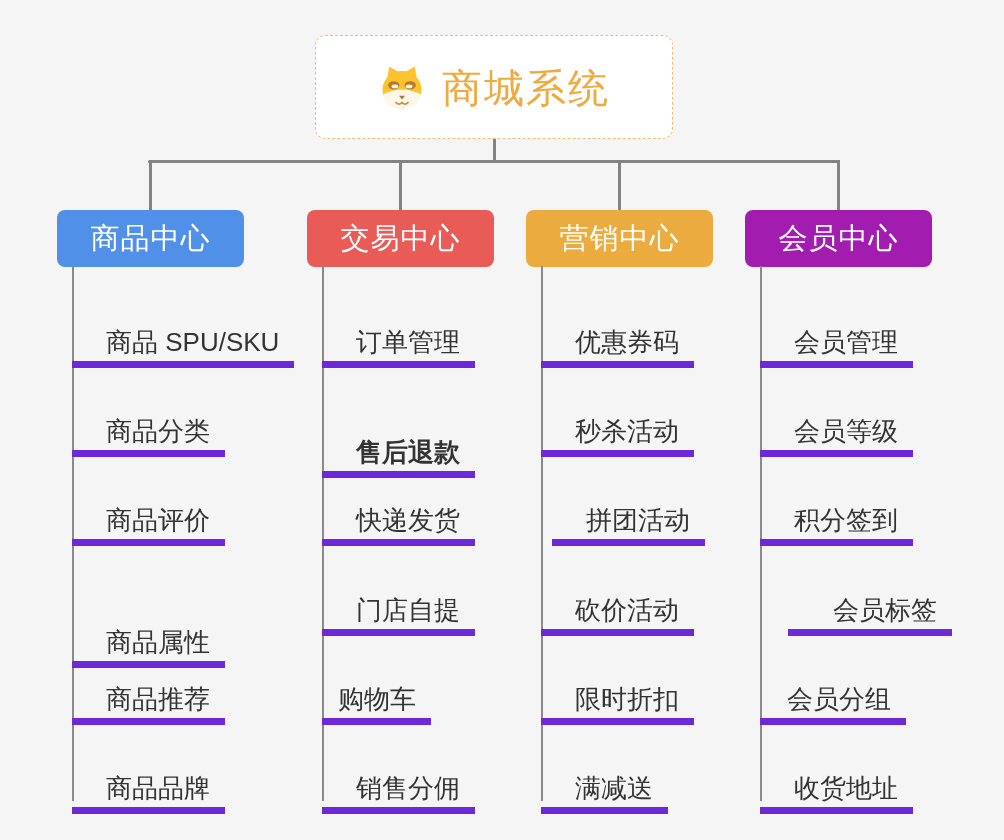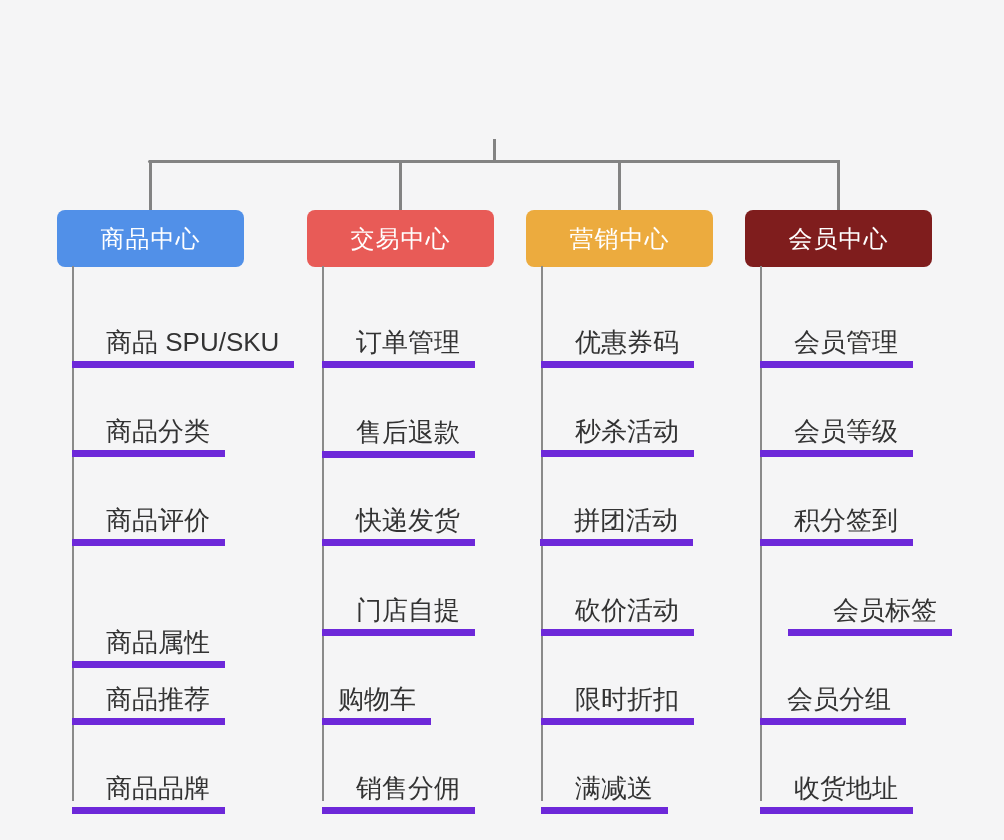--- a/index.html
+++ b/index.html
@@ -28,73 +28,90 @@
   .conn{position:absolute;background:#838383;}
   .root-stem{left:493px;top:139px;width:3px;height:23px;}
   .root-hbar{left:148px;top:160px;width:691px;height:3px;border-radius:2px;}
   .stub{width:3px;top:160px;height:50px;}
   .vline{width:2px;background:#8a8a8a;}
 
   
   .branch-header{
     position:absolute;width:187px;height:57px;border-radius:8px;
     display:flex;align-items:center;justify-content:center;
-    color:#ffffff;font-size:24px;letter-spacing:1px;
+    color:#ffffff;font-size:29px;letter-spacing:1px;
     box-sizing:border-box;
   }
 
   
   .leaf{
     position:absolute;height:44px;
     display:flex;align-items:flex-end;
     padding:0 15px 6px 34px;
     border-bottom:7px solid #6d28d9;
     font-size:26px;color:#333333;line-height:1;
     white-space:nowrap;box-sizing:content-box;
   }
 </style>
 </head>
 <body>
 
 <div class="canvas">
 
+  <div class="root-node">
+    <span class="dog">
+      <svg width="48" height="45" viewBox="0 0 64 60" aria-hidden="true">
+        <path d="M12 20 L15 2 L30 11 Z" fill="#fcc32f"></path>
+        <path d="M52 20 L49 2 L34 11 Z" fill="#fcc32f"></path>
+        <ellipse cx="32" cy="33" rx="26" ry="25" fill="#fcc32f"></ellipse>
+        <path d="M7 39 Q32 26 57 39 Q56 58 32 58 Q8 58 7 39 Z" fill="#fdf7ea"></path>
+        <ellipse cx="21" cy="27" rx="7.5" ry="5.5" fill="#b97b2a"></ellipse>
+        <ellipse cx="43" cy="27" rx="7.5" ry="5.5" fill="#b97b2a"></ellipse>
+        <ellipse cx="22.5" cy="28.5" rx="4.5" ry="2.4" fill="#fdf7ea"></ellipse>
+        <ellipse cx="41.5" cy="28.5" rx="4.5" ry="2.4" fill="#fdf7ea"></ellipse>
+        <path d="M28 41 h8 l-4 5 Z" fill="#a8762f"></path>
+        <path d="M24 50 q4 4.5 8 0 q4 4.5 8 0" stroke="#c98f3e" stroke-width="2.4" fill="none" stroke-linecap="round"></path>
+      </svg>
+    </span>
+    <span class="root-title">商城系统</span>
+  </div>
 
   <div class="conn root-stem"></div>
   <div class="conn root-hbar"></div>
 
   <div id="branches">
       <div class="conn stub" style="left: 149px;"></div>
       <div class="branch-header" style="left: 57px; top: 210px; background: rgb(81, 144, 232);">商品中心</div>
       <div class="conn vline" style="left: 72px; top: 266px; height: 535px;"></div>
       <div class="leaf" style="left: 72px; top: 311px;">商品 SPU/SKU</div>
       <div class="leaf" style="left: 72px; top: 400.2px;">商品分类</div>
       <div class="leaf" style="left: 72px; top: 489.4px;">商品评价</div>
       <div class="leaf" style="left: 72px; top: 611px;">商品属性</div>
       <div class="leaf" style="left: 72px; top: 667.8px;">商品推荐</div>
       <div class="leaf" style="left: 72px; top: 757px;">商品品牌</div>
       <div class="conn stub" style="left: 399px;"></div>
       <div class="branch-header" style="left: 307px; top: 210px; background: rgb(232, 91, 87);">交易中心</div>
       <div class="conn vline" style="left: 322px; top: 266px; height: 535px;"></div>
       <div class="leaf" style="left: 322px; top: 311px;">订单管理</div>
-      <div class="leaf" style="left: 322px; top: 401px;">售后退款</div>
+      <div class="leaf" style="left: 322px; top: 421px; font-weight: bold;">售后退款</div>
       <div class="leaf" style="left: 322px; top: 489.4px;">快递发货</div>
       <div class="leaf" style="left: 322px; top: 578.6px;">门店自提</div>
       <div class="leaf" style="left: 322px; top: 667.8px; padding-left: 16px;">购物车</div>
       <div class="leaf" style="left: 322px; top: 757px;">销售分佣</div>
       <div class="conn stub" style="left: 618px;"></div>
       <div class="branch-header" style="left: 526px; top: 210px; background: rgb(236, 171, 62);">营销中心</div>
       <div class="conn vline" style="left: 541px; top: 266px; height: 535px;"></div>
       <div class="leaf" style="left: 541px; top: 311px;">优惠券码</div>
       <div class="leaf" style="left: 541px; top: 400.2px;">秒杀活动</div>
-      <div class="leaf" style="left: 540px; top: 489.4px;">拼团活动</div>
+      <div class="leaf" style="left: 552px; top: 489.4px;">拼团活动</div>
       <div class="leaf" style="left: 541px; top: 578.6px;">砍价活动</div>
       <div class="leaf" style="left: 541px; top: 667.8px;">限时折扣</div>
       <div class="leaf" style="left: 541px; top: 757px;">满减送</div>
       <div class="conn stub" style="left: 837px;"></div>
-      <div class="branch-header" style="left: 745px; top: 210px; background: #7f1d1d; text-align: center;">会员中心</div>
+      <div class="branch-header" style="left: 745px; top: 210px; background: #a21caf; text-align: center;">会员中心</div>
       <div class="conn vline" style="left: 760px; top: 266px; height: 535px;"></div>
       <div class="leaf" style="left: 760px; top: 311px;">会员管理</div>
       <div class="leaf" style="left: 760px; top: 400.2px;">会员等级</div>
       <div class="leaf" style="left: 760px; top: 489.4px; padding-left: 34px;">积分签到</div>
       <div class="leaf" style="left: 788px; top: 578.6px; padding-left: 45px;">会员标签</div>
       <div class="leaf" style="left: 760px; top: 667.8px; padding-left: 27px;">会员分组</div>
       <div class="leaf" style="left: 760px; top: 757px;">收货地址</div>
     </div>
 
 </div>

